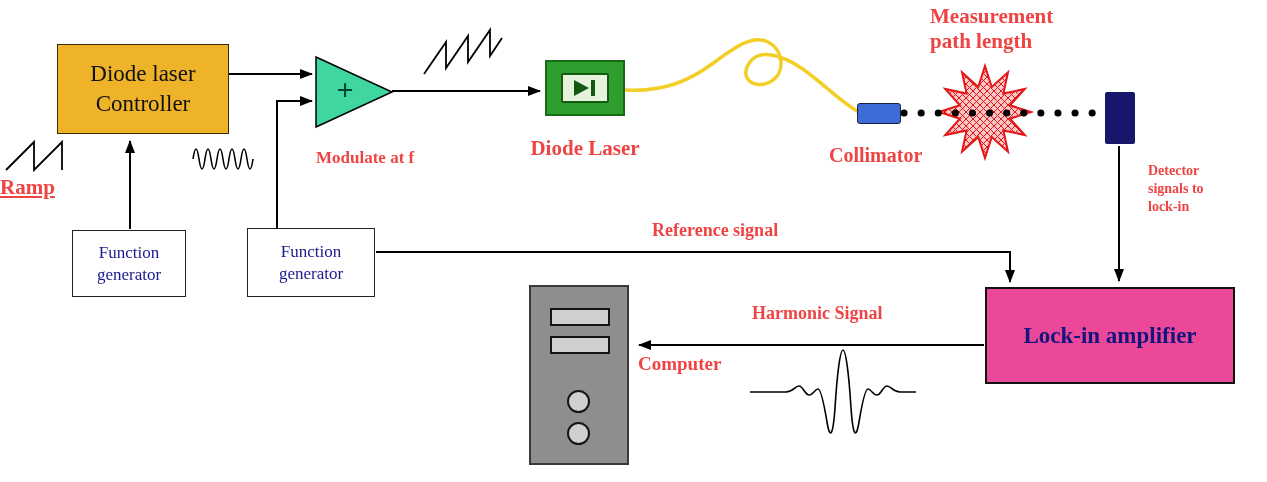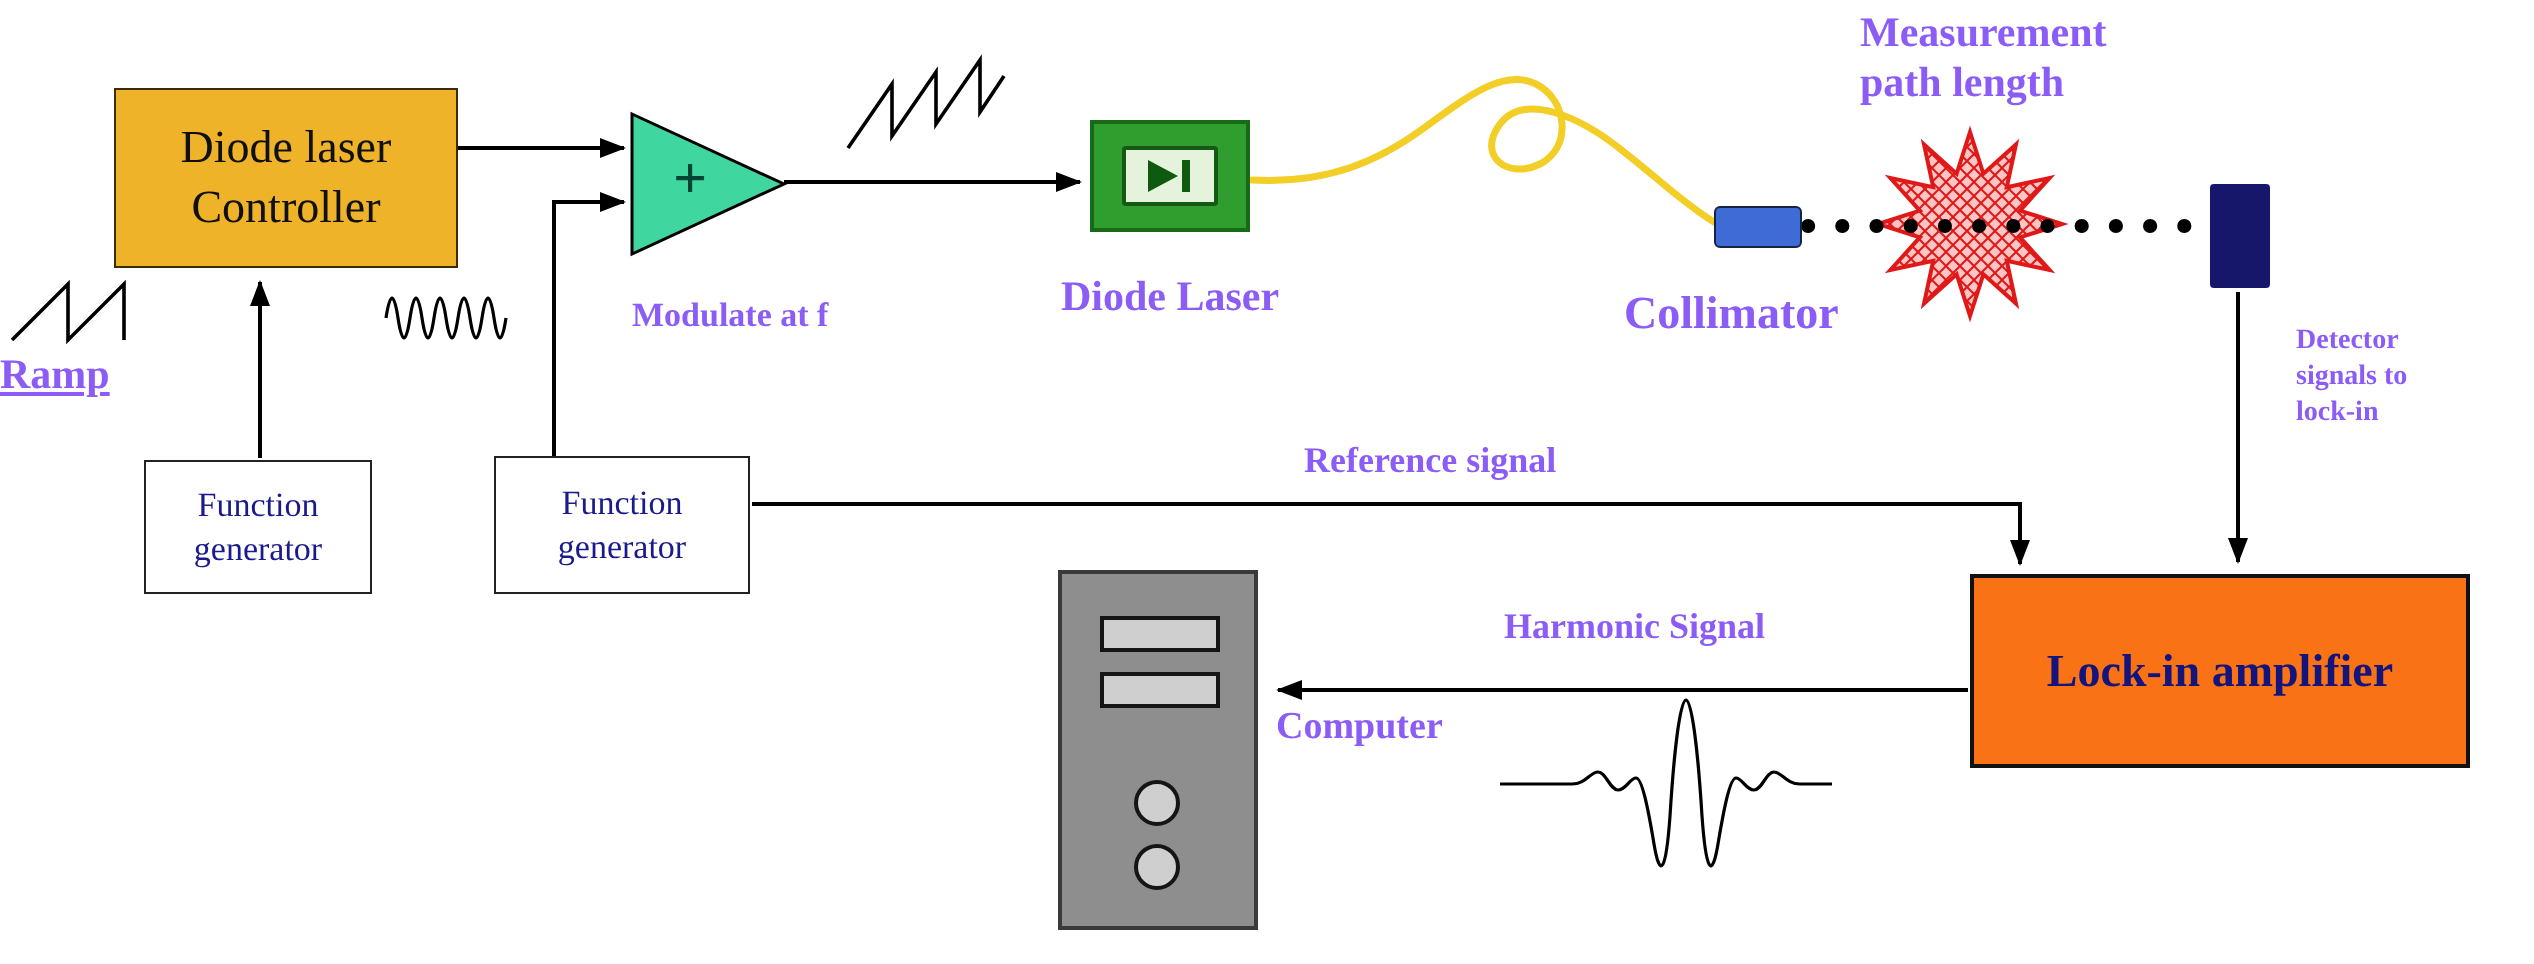--- a/index.html
+++ b/index.html
@@ -2,21 +2,21 @@
 <html><head>
 <meta charset="utf-8">
 <style>
   html,body{margin:0;padding:0;background:#fff;}
   .stage{
     position:relative;width:1267px;height:482px;background:#ffffff;overflow:hidden;
     font-family:"Liberation Serif","DejaVu Serif",serif;
   }
   .stage svg.canvas{position:absolute;left:0;top:0;}
   .box{position:absolute;box-sizing:border-box;display:flex;align-items:center;justify-content:center;text-align:center;}
-  .label{position:absolute;color:#8b5cf6;white-space:pre-line;line-height:1.22;}
+  .label{position:absolute;color:#ef4444;white-space:pre-line;line-height:1.22;}
   .bold{font-weight:bold;}
   .controller{
     left:57px;top:44px;width:172px;height:90px;border:1.5px solid #3a2c00;
     font-size:23px;color:#101010;line-height:1.3;white-space:pre-line;
   }
   .fgen1{left:72px;top:230px;width:114px;height:67px;background:#ffffff;border:1.5px solid #222;
     font-size:17px;color:#1a1a8c;white-space:pre-line;line-height:1.25;}
   .fgen2{left:247px;top:228px;width:128px;height:69px;background:#ffffff;border:1.5px solid #222;
     font-size:17px;color:#1a1a8c;white-space:pre-line;line-height:1.25;}
   .plus{position:absolute;left:326px;top:70px;width:38px;height:40px;display:flex;align-items:center;justify-content:center;
@@ -27,21 +27,21 @@
   .collim{left:857px;top:103px;width:44px;height:21px;border:1px solid #18243f;border-radius:3px;}
   .detector{left:1105px;top:92px;width:30px;height:52px;border-radius:2px;}
   .lockin{left:985px;top:287px;width:250px;height:97px;border:2px solid #111;
     font-size:23px;font-weight:bold;color:#14147d;}
   .tower{left:529px;top:285px;width:100px;height:180px;border:2px solid #3a3a3a;}
   .slot{position:absolute;left:19px;width:60px;height:18px;border:2px solid #151515;box-sizing:border-box;}
   .knob{position:absolute;left:36px;width:23px;height:23px;border:2px solid #151515;border-radius:50%;box-sizing:border-box;}
   .lab-ramp{left:0;top:175px;font-size:21px;text-decoration:underline;}
   .lab-modulate{left:316px;top:148px;font-size:17px;}
   .lab-dlaser{left:515px;top:136px;width:140px;text-align:center;font-size:21px;}
-  .lab-collim{left:812px;top:143px;font-size:23px;}
+  .lab-collim{left:829px;top:143px;font-size:20px;}
   .lab-measure{left:930px;top:4px;font-size:21px;line-height:1.18;}
   .lab-detsig{left:1148px;top:162px;font-size:14px;line-height:1.3;}
   .lab-ref{left:652px;top:220px;font-size:18px;font-family:Liberation Serif, serif;}
   .lab-harm{left:752px;top:303px;font-size:18px;text-align:right;}
   .lab-comp{left:638px;top:352px;font-size:19px;}
 </style>
 </head>
 <body>
 
 <div class="stage">
@@ -106,21 +106,21 @@
         <polygon points="4,2 19,10 4,18" fill="#0F5A0F"></polygon>
         <rect x="21" y="2" width="4" height="16" fill="#0F5A0F"></rect>
       </svg>
     </div>
   </div>
 
   <div class="box collim" style="background-color: rgb(62, 107, 214);"></div>
 
   <div class="box detector" style="background-color: rgb(22, 22, 107);"></div>
 
-  <div class="box lockin" style="background-color: #f97316;">Lock-in amplifier</div>
+  <div class="box lockin" style="background-color: #ec4899;">Lock-in amplifier</div>
 
   <div class="box tower" style="background-color: rgb(142, 142, 142);">
     <div class="slot" style="top: 21px; background-color: rgb(207, 207, 207);"></div>
     <div class="slot" style="top: 49px; background-color: rgb(207, 207, 207);"></div>
     <div class="knob" style="top: 103px; background-color: rgb(207, 207, 207);"></div>
     <div class="knob" style="top: 135px; background-color: rgb(207, 207, 207);"></div>
   </div>
 
   <div class="label bold lab-ramp">Ramp</div>
   <div class="label bold lab-modulate">Modulate at f</div>

